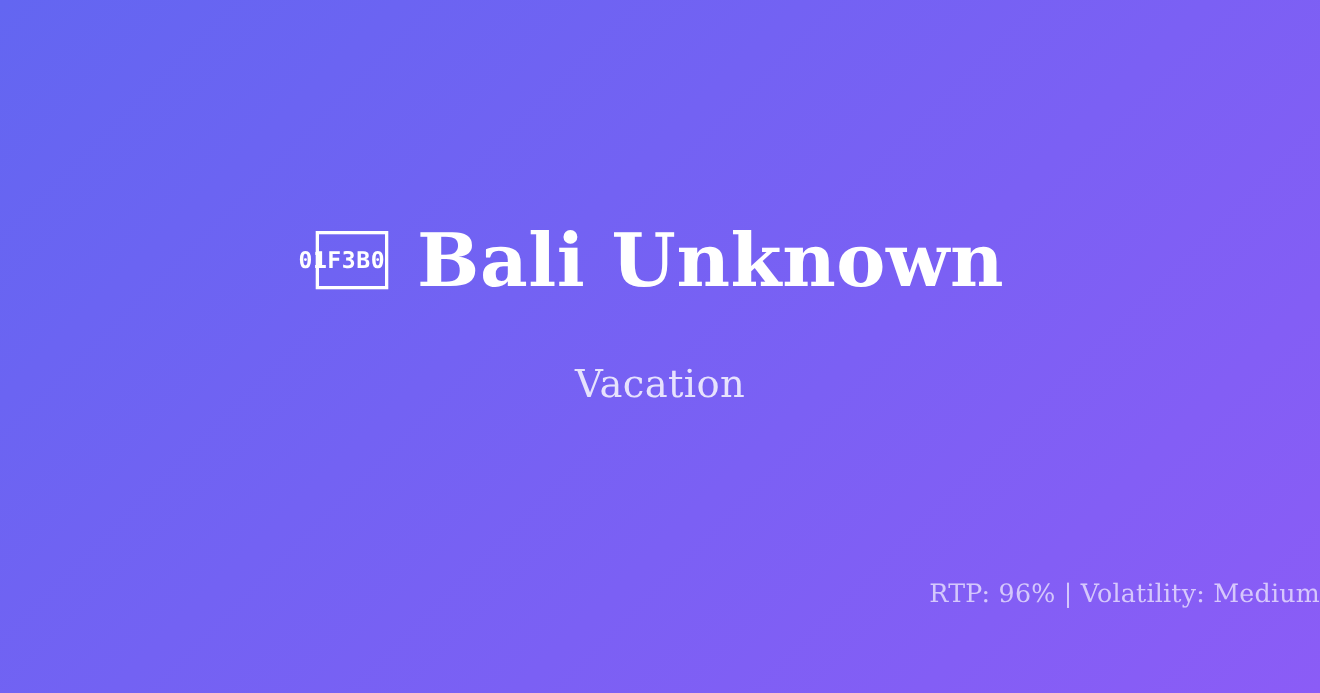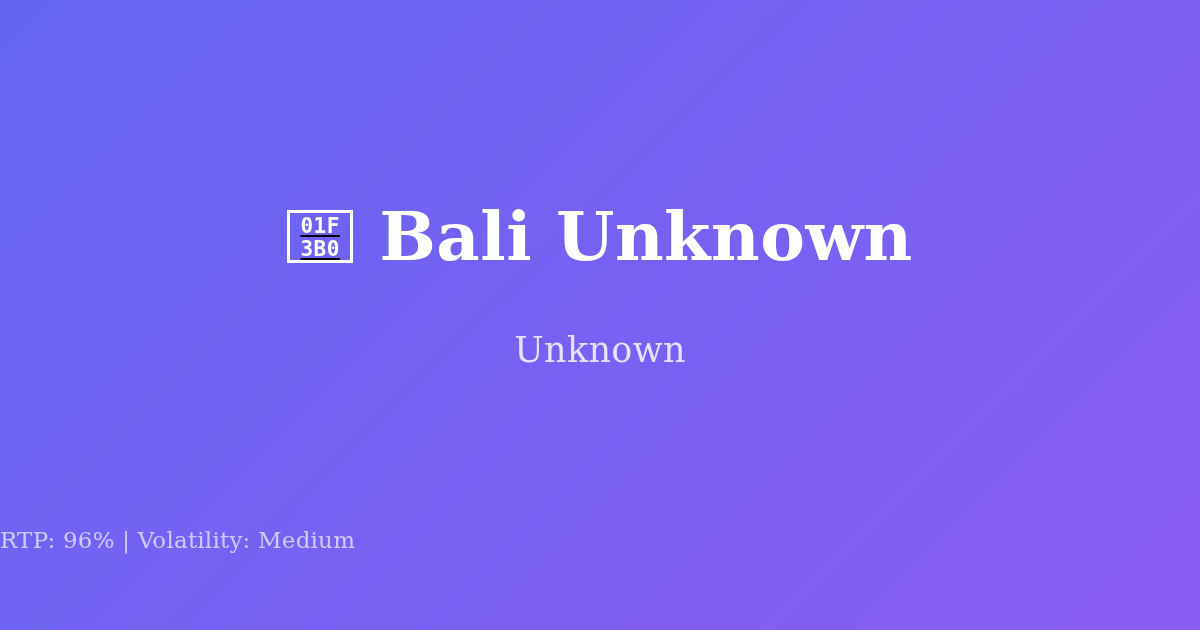--- a/index.html
+++ b/index.html
@@ -37,27 +37,25 @@
     gap: 26px;
     white-space: nowrap;
   }
 
   
   .tofu {
     width: 66px;
     height: 53px;
     border: 3px solid #ffffff;
     display: flex;
-    flex-direction: column;
     align-items: center;
-    justify-content: flex-start;
+    justify-content: flex-end;
     flex: none;
     line-height: 1;
     padding: 2px 0 1px;
-    text-decoration: underline;
   }
 
   .tofu span {
     font-family: "DejaVu Sans Mono", "Liberation Mono", monospace;
     font-size: 21px;
     font-weight: 700;
     color: #ffffff;
     letter-spacing: 0.5px;
     line-height: 23px;
     display: block;
@@ -81,21 +79,21 @@
     letter-spacing: 0.3px;
     line-height: 1.2;
   }
 
   
   .footer {
     position: absolute;
     left: 0;
     right: 0;
     top: 527px;
-    text-align: left;
+    text-align: right;
   }
 
   .footer-text {
     font-family: "DejaVu Serif", "Liberation Serif", serif;
     font-size: 23px;
     font-weight: 400;
     color: rgba(255, 255, 255, 0.66);
     letter-spacing: 0.2px;
     line-height: 1.2;
   }
@@ -109,19 +107,19 @@
 
     <span class="tofu">
       <span>01F</span>
       <span>3B0</span>
     </span>
 
     <h1 class="title">Bali Unknown</h1>
 
   </div>
 
-  <div class="subtitle">Unknown</div>
+  <div class="subtitle">Vacation</div>
 
 </div>
 
 <div class="footer">
   <div class="footer-text">RTP: 96% | Volatility: Medium</div>
 </div>
 
 </body></html>

